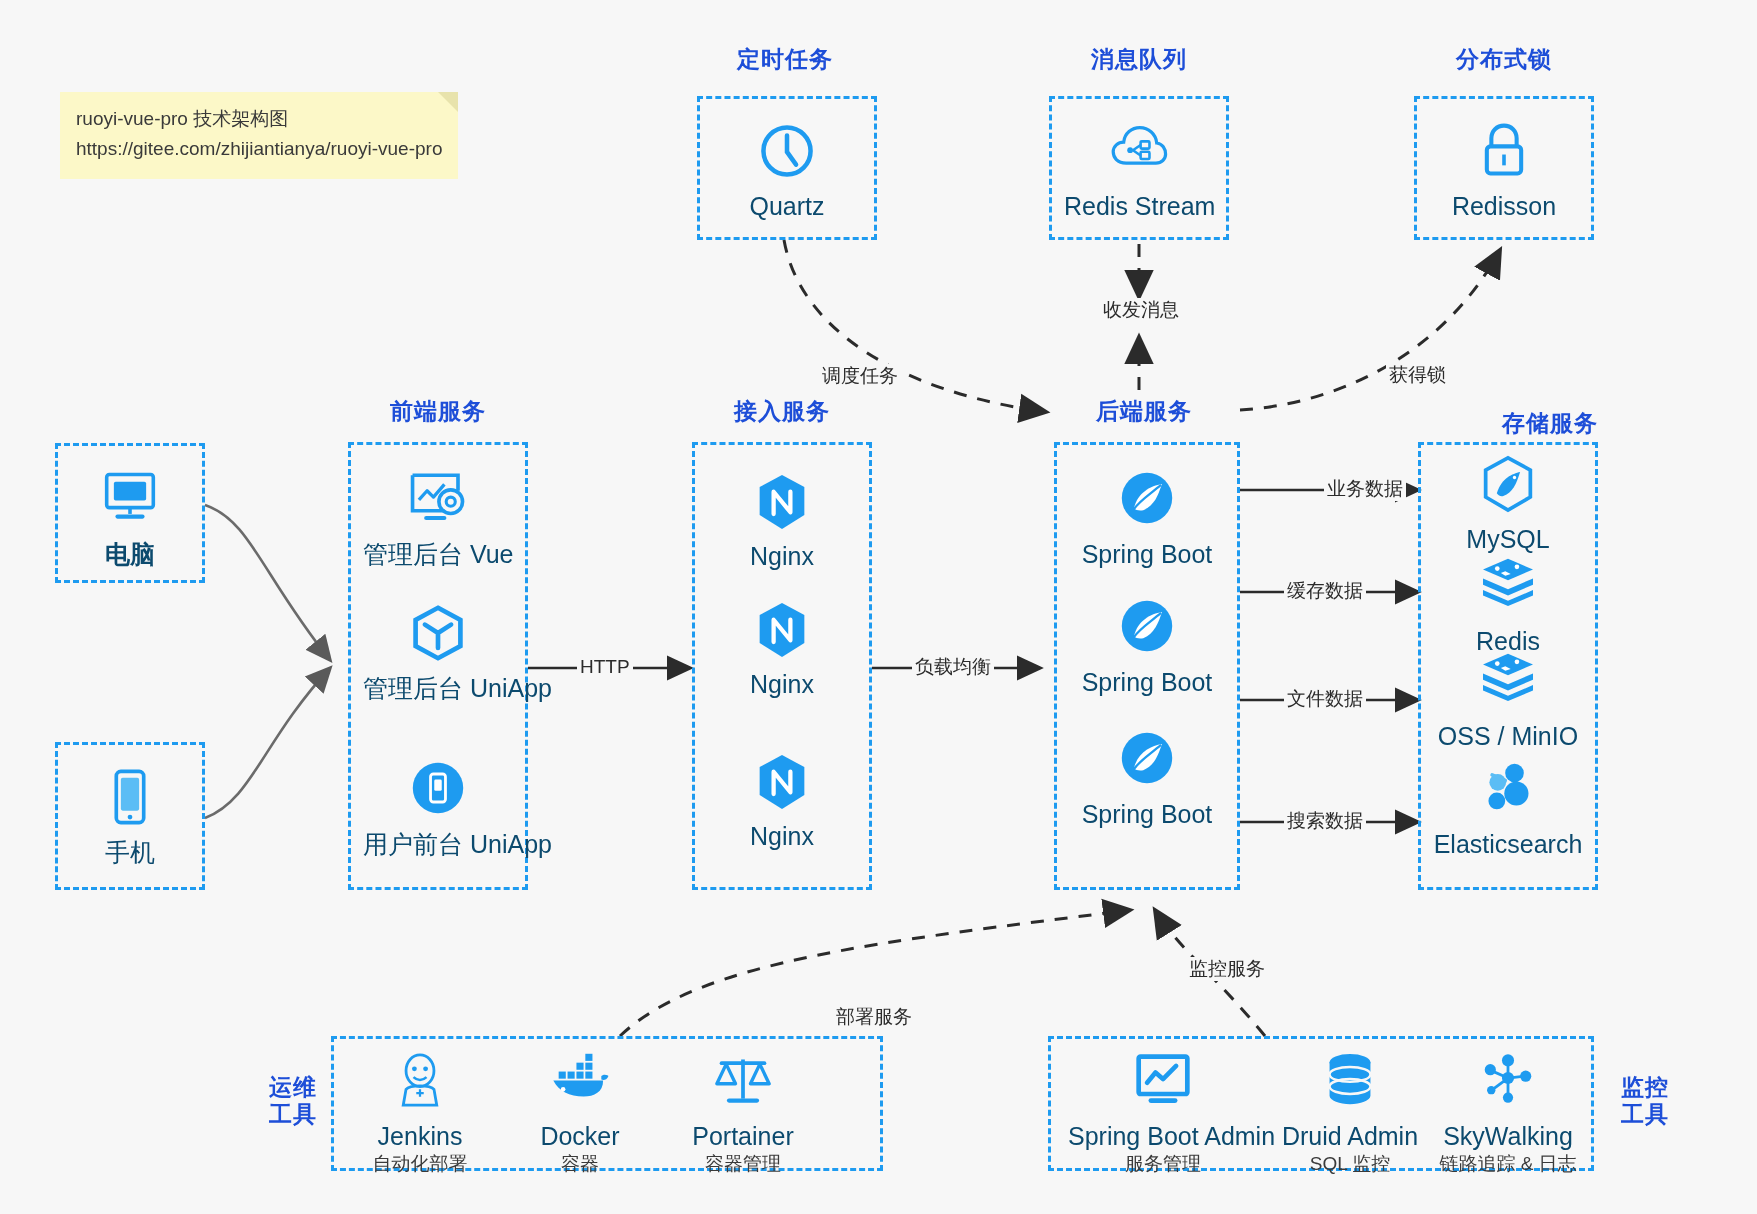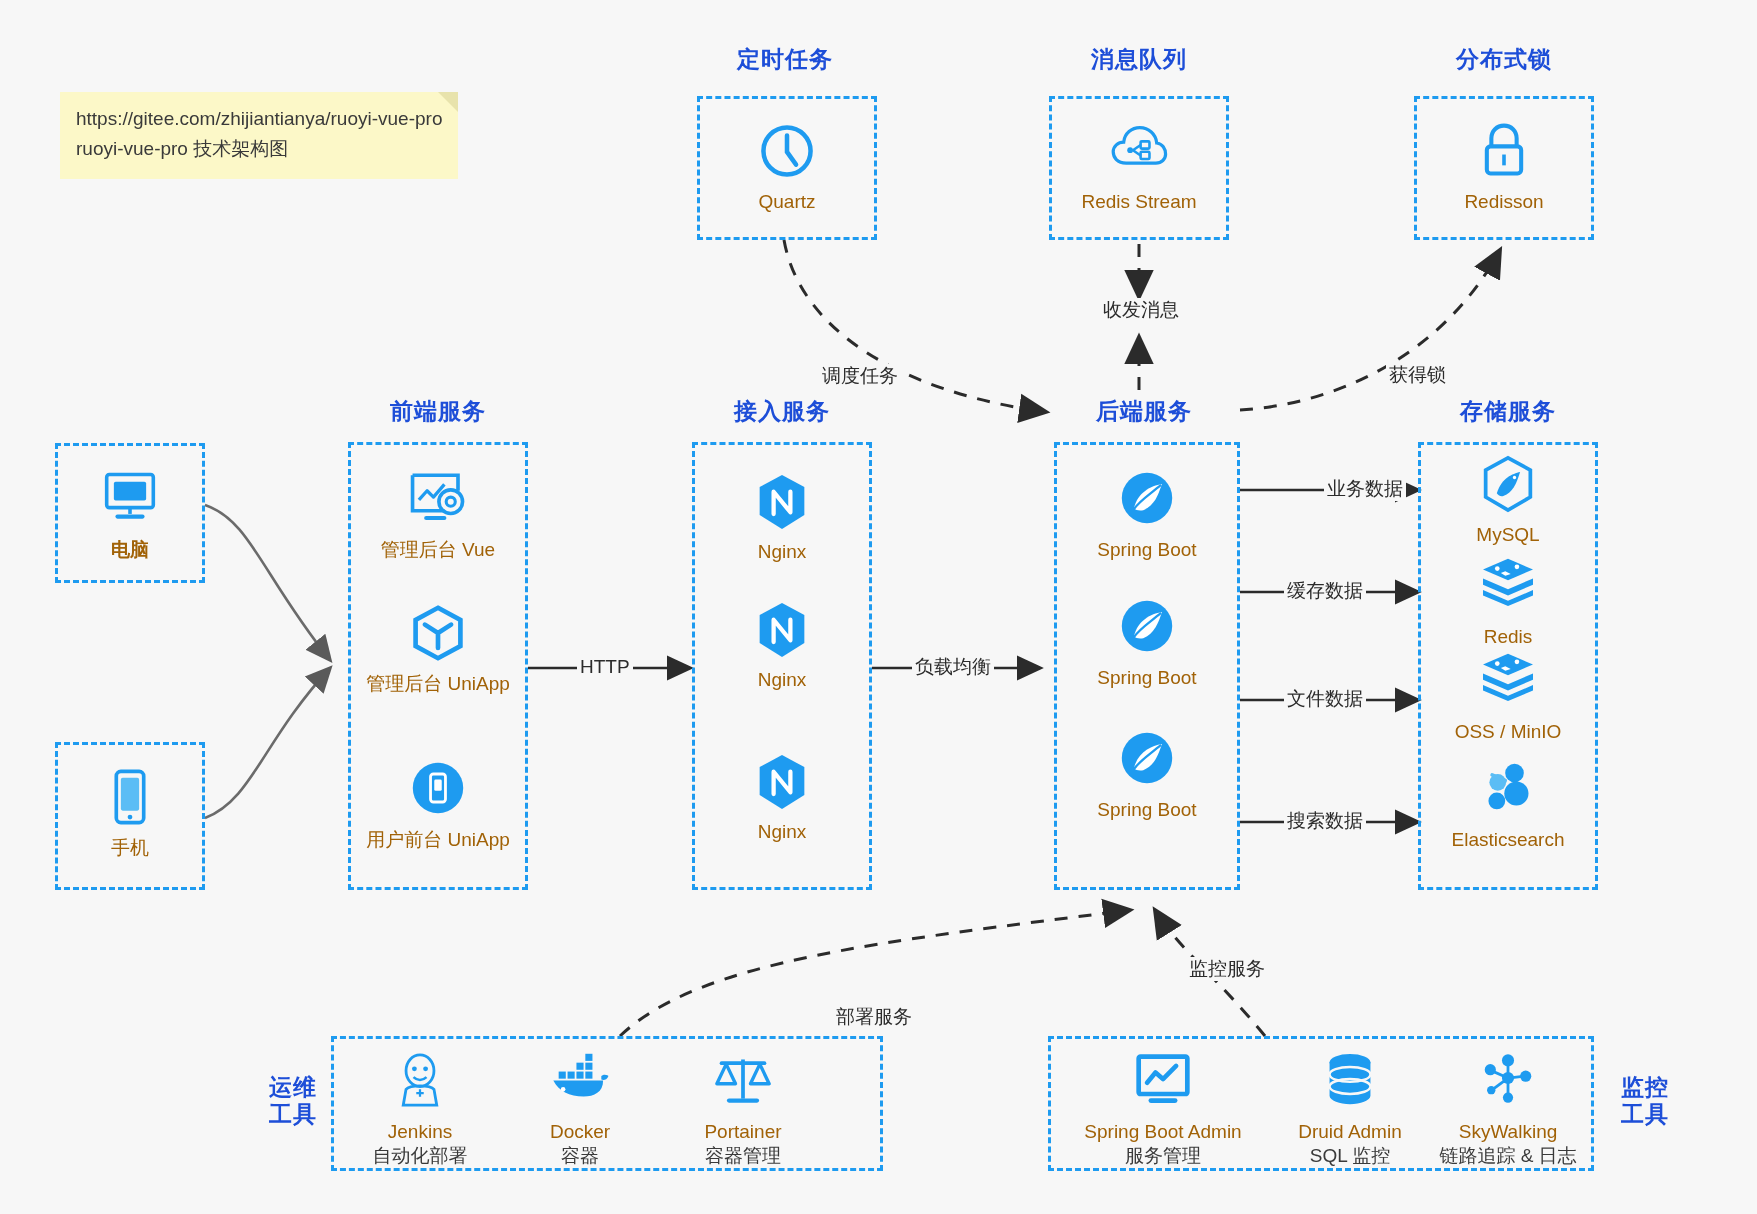--- a/index.html
+++ b/index.html
@@ -28,21 +28,21 @@
   .dbox {
     position: absolute;
     border: 3px dashed #1e9bf0;
     background: transparent;
   }
 
   .node { position: absolute; text-align: center; width: 150px; }
   .node .icon { display:block; height: 62px; line-height: 0; margin: 0 auto 6px; }
   .node .icon svg { display:block; margin: 0 auto; }
   .node .label {
-    display:block; font-size: 19px; color: #a16207; white-space: nowrap;
+    display:block; font-size: 25px; color: #0c4a6e; white-space: nowrap;
     line-height: 1.28;
   }
   .node .sublabel { display:block; font-size: 19px; color: #3a3a3a; white-space: nowrap; line-height: 1.28; }
 
   .note {
     position: absolute;
     background: #fcf8c8;
     color: #3a3a3a;
     font-size: 19px;
     line-height: 1.6;
@@ -103,22 +103,22 @@
 
     <path d="M1240,410 C1330,405 1440,360 1500,250" fill="none" stroke="#2b2b2b" stroke-width="3" stroke-dasharray="13 11" marker-end="url(#arwD)"></path>
 
     <path d="M620,1036 C700,960 880,942 1130,910" fill="none" stroke="#2b2b2b" stroke-width="3" stroke-dasharray="13 11" marker-end="url(#arwD)"></path>
 
     <path d="M1265,1036 C1215,975 1180,950 1155,910" fill="none" stroke="#2b2b2b" stroke-width="3" stroke-dasharray="13 11" marker-end="url(#arwD)"></path>
   </svg>
 
   <div class="note" style="left:60px; top:92px; width:398px;">
     <span class="fold"></span>
+    <div>ruoyi-vue-pro 技术架构图</div>
     <div>https://gitee.com/zhijiantianya/ruoyi-vue-pro</div>
-    <div>ruoyi-vue-pro 技术架构图</div>
   </div>
 
   <div class="group-title" style="left:695px; top:44px; width:180px;">定时任务</div>
   <div class="dbox" style="left:697px; top:96px; width:180px; height:144px;"></div>
   <div class="node" style="left:712px; top:122px;">
     <span class="icon">
       <svg width="58" height="58" viewBox="0 0 64 64">
         <circle cx="32" cy="32" r="26" fill="none" stroke="#1e9bf0" stroke-width="5"></circle>
         <path d="M32 15 L32 33 L42 47" fill="none" stroke="#1e9bf0" stroke-width="5" stroke-linecap="round"></path>
       </svg>
@@ -278,21 +278,21 @@
     <span class="icon">
       <svg width="56" height="56" viewBox="0 0 60 60">
         <circle cx="30" cy="30" r="27" fill="#1e9bf0"></circle>
         <path d="M16 41 C20 24 34 17 46 15 C42 27 38 38 26 43 C22 44 18 43 16 41 Z" fill="#ffffff"></path>
         <path d="M16 42 C22 33 32 27 45 16" fill="none" stroke="#1e9bf0" stroke-width="2.4"></path>
       </svg>
     </span>
     <span class="label">Spring Boot</span>
   </div>
 
-  <div class="group-title" style="left:1418px; top:396px; width:180px;">存储服务</div>
+  <div class="group-title" style="left:1418px; top:408px; width:180px;text-align:right;">存储服务</div>
   <div class="dbox" style="left:1418px; top:442px; width:180px; height:448px;"></div>
 
   <div class="node" style="left:1433px; top:455px;">
     <span class="icon">
       <svg width="54" height="58" viewBox="0 0 58 62">
         <path d="M29 3 L53 16 L53 45 L29 59 L5 45 L5 16 Z" fill="none" stroke="#1e9bf0" stroke-width="4"></path>
         <path d="M17 41 C22 24 34 20 42 18 C38 31 34 40 24 44 C21 45 18 43 17 41 Z" fill="#1e9bf0"></path>
         <circle cx="36" cy="24" r="1.8" fill="#ffffff"></circle>
       </svg>
     </span>

